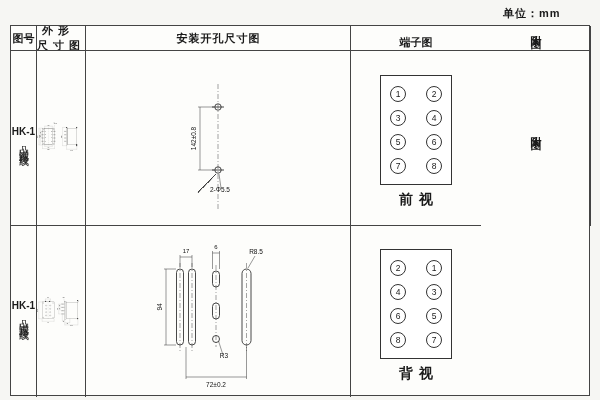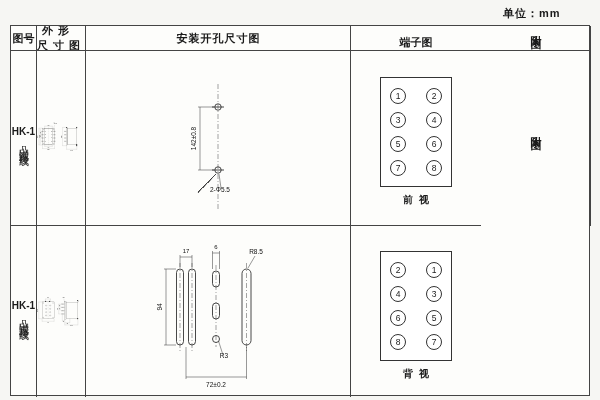--- a/index.html
+++ b/index.html
@@ -62,21 +62,21 @@
   .tbox {
     border:1px solid #333;
     display:grid; grid-template-columns:repeat(2,16px);
     column-gap:20px; row-gap:8px;
     padding:10px 9px; background:#fff;
   }
   .pin {
     width:16px; height:16px; border:1px solid #333; border-radius:50%;
     font-size:8.5px; display:flex; align-items:center; justify-content:center;
   }
-  .tcap { font-size:10px; font-weight:bold; letter-spacing:6px; text-indent:6px; }
+  .tcap { font-size:14px; font-weight:bold; letter-spacing:6px; text-indent:6px; }
 </style>
 </head>
 <body>
 
 <div class="unit">单位：mm</div>
 
 <div class="sheet">
 
   <div class="cell hdr">
       <span>图号</span>

